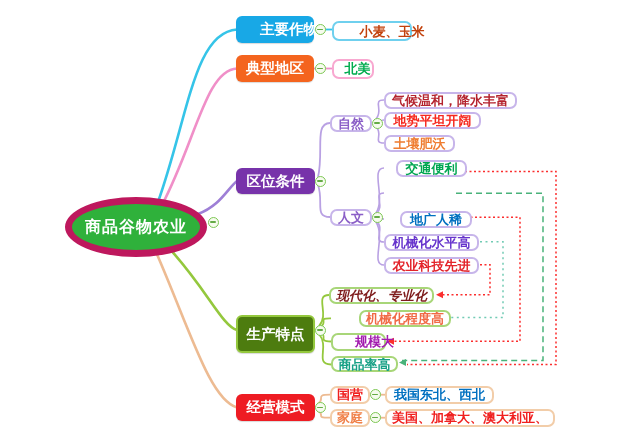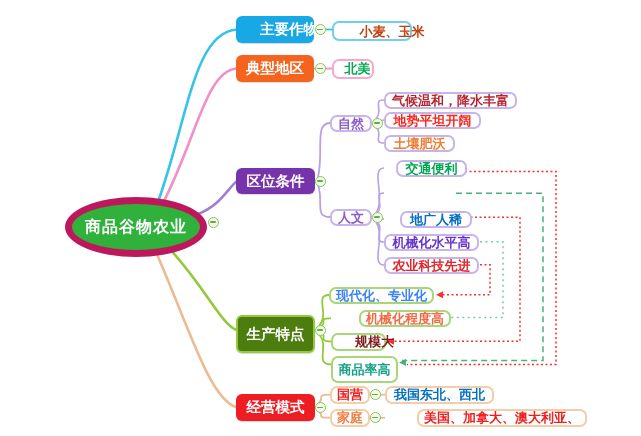--- a/index.html
+++ b/index.html
@@ -88,29 +88,29 @@
   <div class="node leaf" style="left: 330px; top: 114.5px; width: 42px; height: 17.5px; color: rgb(139, 95, 199); border-color: rgb(199, 181, 234);">自然</div>
   <div class="node leaf" style="left: 384px; top: 91.5px; width: 133px; height: 17.5px; color: rgb(180, 35, 46); border-color: rgb(199, 181, 234);">气候温和，降水丰富</div>
   <div class="node leaf" style="left: 384px; top: 134.5px; width: 71px; height: 17.5px; color: rgb(239, 125, 49); border-color: rgb(199, 181, 234);">土壤肥沃</div>
   <div class="node leaf" style="left: 384px; top: 111.5px; width: 97px; height: 17.5px; color: rgb(246, 40, 30); border-color: rgb(199, 181, 234);">地势平坦开阔</div>
   <div class="node leaf" style="left: 384px; top: 159.5px; width: 71px; height: 17.5px; color: rgb(0, 166, 81); border-color: rgb(199, 181, 234); margin-left: 12px;">交通便利</div>
   <div class="node leaf" style="left: 330px; top: 208.5px; width: 42px; height: 17.5px; color: rgb(139, 95, 199); border-color: rgb(199, 181, 234);">人文</div>
   <div class="node leaf" style="left: 384px; top: 210.5px; width: 72px; height: 17.5px; color: rgb(0, 112, 192); border-color: rgb(199, 181, 234); margin-left: 16px;">地广人稀</div>
   <div class="node leaf" style="left: 384px; top: 233.5px; width: 95px; height: 17.5px; color: rgb(102, 51, 204); border-color: rgb(199, 181, 234); border-radius: 7px;">机械化水平高</div>
   <div class="node leaf" style="left: 384px; top: 256.5px; width: 95px; height: 17.5px; color: rgb(227, 36, 43); border-color: rgb(199, 181, 234);">农业科技先进</div>
 
-  <div class="node leaf" style="left: 329px; top: 286.5px; width: 105px; height: 17.5px; color: #3b82f6; border-color: rgb(168, 214, 120);">现代化、专业化</div>
+  <div class="node leaf" style="left: 329px; top: 286.5px; width: 105px; height: 17.5px; color: #7f1d1d; border-color: rgb(168, 214, 120); font-style: italic;">现代化、专业化</div>
   <div class="node leaf" style="left: 331px; top: 309.5px; width: 92px; height: 17.5px; color: rgb(240, 106, 69); border-color: rgb(168, 214, 120); margin-left: 28px;">机械化程度高</div>
-  <div class="node leaf" style="left: 331px; top: 333px; width: 55px; height: 17.5px; color: #7f1d1d; border-color: rgb(168, 214, 120); padding-left: 32px;">规模大</div>
-  <div class="node leaf" style="left: 331px; top: 356px; width: 67px; height: 27px; color: rgb(22, 160, 133); border-color: rgb(168, 214, 120);">商品率高</div>
+  <div class="node leaf" style="left: 331px; top: 333px; width: 55px; height: 17.5px; color: #a21caf; border-color: rgb(168, 214, 120); padding-left: 32px;">规模大</div>
+  <div class="node leaf" style="left: 331px; top: 356px; width: 67px; height: 16px; color: rgb(22, 160, 133); border-color: rgb(168, 214, 120);">商品率高</div>
 
   <div class="node leaf" style="left: 330px; top: 386px; width: 40px; height: 17.5px; color: rgb(240, 32, 31); border-color: rgb(242, 205, 169);">国营</div>
   <div class="node leaf" style="left: 385px; top: 386px; width: 109px; height: 17.5px; color: rgb(0, 112, 192); border-color: rgb(242, 205, 169);">我国东北、西北</div>
   <div class="node leaf" style="left: 330px; top: 409px; width: 40px; height: 17.5px; color: rgb(240, 128, 72); border-color: rgb(242, 205, 169);">家庭</div>
-  <div class="node leaf" style="left: 385px; top: 409px; width: 170px; height: 17.5px; color: rgb(240, 32, 31); border-color: rgb(242, 205, 169); margin-left: 32px;">美国、加拿大、澳大利亚、</div>
+  <div class="node leaf" style="left: 385px; top: 409px; width: 170px; height: 17.5px; color: rgb(240, 32, 31); border-color: rgb(242, 205, 169);">美国、加拿大、澳大利亚、</div>
 
   <div class="collapse" style="left:207.5px;top:216.5px;"></div>
   <div class="collapse" style="left:314.5px;top:24px;"></div>
   <div class="collapse" style="left:314.5px;top:63px;"></div>
   <div class="collapse" style="left:314.5px;top:175.5px;"></div>
   <div class="collapse" style="left:371.5px;top:117.5px;"></div>
   <div class="collapse" style="left:371.5px;top:211.5px;"></div>
   <div class="collapse" style="left:314.5px;top:324.5px;"></div>
   <div class="collapse" style="left:314.5px;top:402px;"></div>
   <div class="collapse" style="left:369.5px;top:389.2px;"></div>

